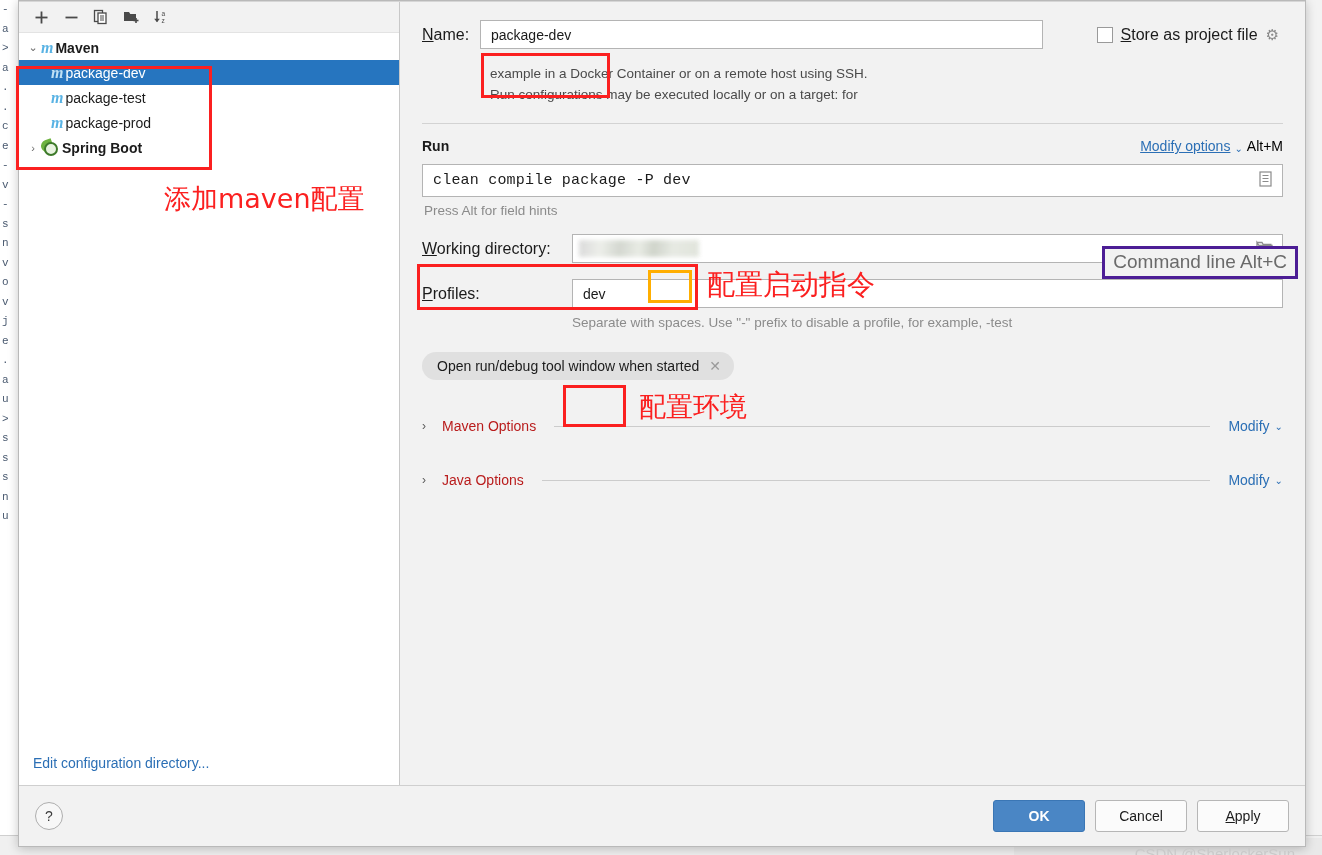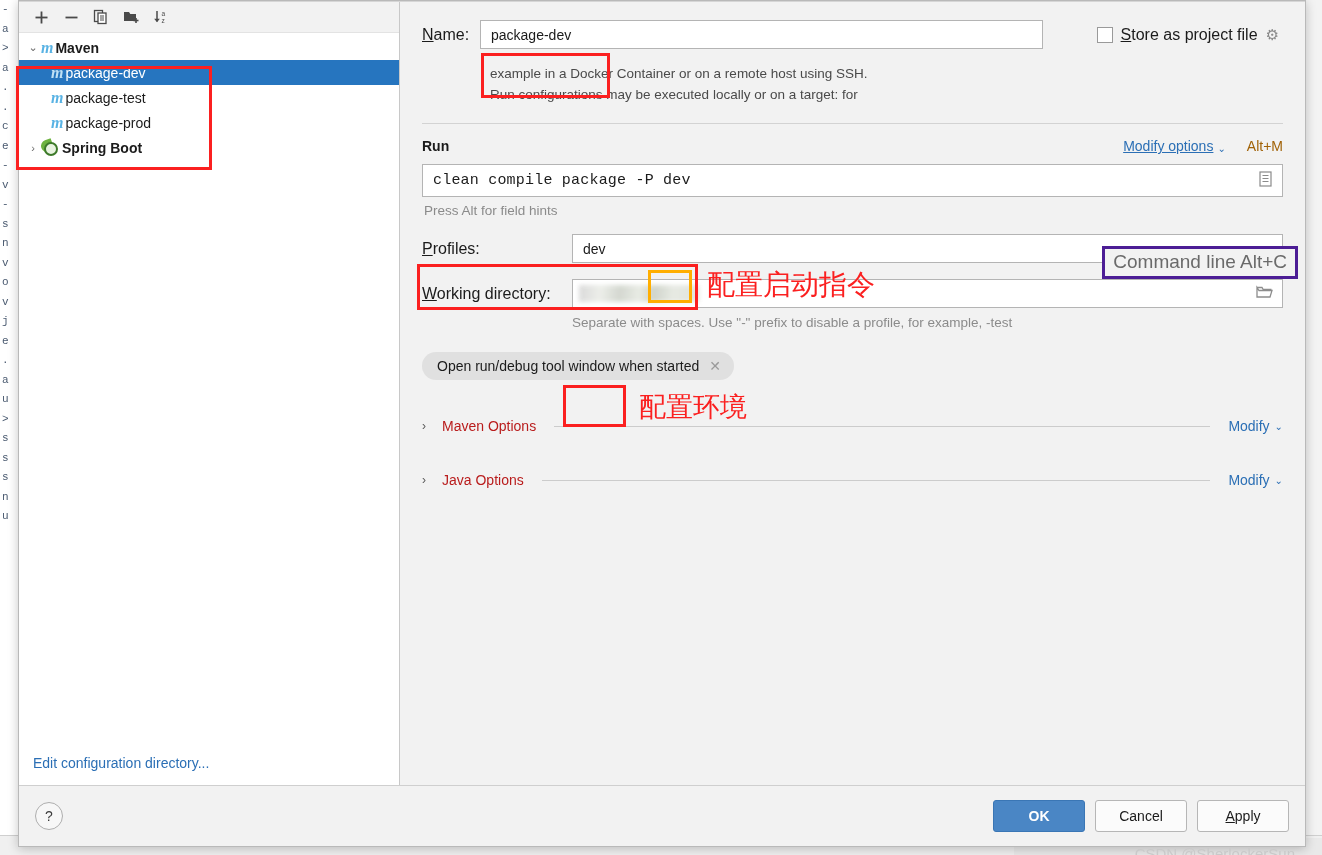--- a/index.html
+++ b/index.html
@@ -198,21 +198,21 @@
 
   .divider { height: 1px; background: #d3d3d3; margin: 18px 0 0 0; }
 
   .run-header {
     display: flex; align-items: center; margin-top: 14px; position: relative;
   }
   .run-title { font-size: 14px; font-weight: bold; color: #1b1b1b; }
   .modify-options {
     margin-left: auto; font-size: 14px; color: #2b6fb5; display:flex; align-items:flex-end; gap:4px;
   }
-  .modify-options .shortcut { color:#a16207;margin-left:17px; }
+  .modify-options .shortcut { color:#000000; }
   .modify-options u { text-decoration: underline; }
   .chev { font-size: 10px; }
 
   .tooltip {
     position: absolute; right: 24px; top: 246px;
     background: #f2f2f2; border: 3px solid #4c1d95;
     font-size: 19px; color: #6a6a6a;
     padding: 2px 8px 3px 8px; z-index: 30;
     white-space: nowrap;
   }
@@ -480,40 +480,40 @@
                 <line x1="3.5" y1="4.5" x2="9.5" y2="4.5" stroke="#8b8b8b" stroke-width="1"></line>
                 <line x1="3.5" y1="7.5" x2="9.5" y2="7.5" stroke="#8b8b8b" stroke-width="1"></line>
                 <line x1="3.5" y1="10.5" x2="9.5" y2="10.5" stroke="#8b8b8b" stroke-width="1"></line>
               </svg>
             </span>
           </div>
           <div class="press-alt">Press Alt for field hints</div>
         </div>
 
         
-        <div class="row pf-row">
-          <div class="lbl pf-label"><u>P</u>rofiles:</div>
-          <div class="pf-input">
-            <span>dev</span>
-          </div>
-        </div>
-
-        
         <div class="row wd-row">
           <div class="lbl wd-label"><u>W</u>orking directory:</div>
           <div class="wd-input">
             <span class="redacted"></span>
             <span class="folder-icon">
               <svg width="17" height="14" viewBox="0 0 17 14">
                 <path d="M1 2.5 L6 2.5 L7.2 4.5 L15.5 4.5" fill="none" stroke="#8d8d8d" stroke-width="1.3"></path>
                 <path d="M1 2.5 L1 12 L14 12 L16 5.5 L3 5.5 Z" fill="none" stroke="#8d8d8d" stroke-width="1.3"></path>
               </svg>
             </span>
           </div>
         </div>
+
+        
+        <div class="row pf-row">
+          <div class="lbl pf-label"><u>P</u>rofiles:</div>
+          <div class="pf-input">
+            <span>dev</span>
+          </div>
+        </div>
         <div class="sep-hint">Separate with spaces. Use "-" prefix to disable a profile, for example, -test</div>
 
         
         <div class="chip">
           <span>Open run/debug tool window when started</span>
           <span class="x">✕</span>
         </div>
 
         
         <div class="collapsible">
@@ -549,20 +549,21 @@
       <div class="watermark">CSDN @SherlockerSun</div>
     </div>
 
   </div>
 
   <div class="tooltip">
     <span>Command line Alt+C</span>
   </div>
 
   <div class="ann-box" style="left:16px; top:66px; width:196px; height:104px;"></div>
+  <div class="ann-text" style="left:164px; top:181px; font-size:27px;">添加maven配置</div>
 
   <div class="ann-box" style="left:481px; top:53px; width:129px; height:45px;"></div>
 
   <div class="ann-box" style="left:417px; top:264px; width:281px; height:46px;"></div>
   <div class="ann-box orange" style="left:648px; top:270px; width:44px; height:33px;"></div>
   <div class="ann-text" style="left:707px; top:266px; font-size:28px;">配置启动指令</div>
 
   <div class="ann-box" style="left:563px; top:385px; width:63px; height:42px;"></div>
   <div class="ann-text" style="left:639px; top:389px; font-size:27px;">配置环境</div>
 

